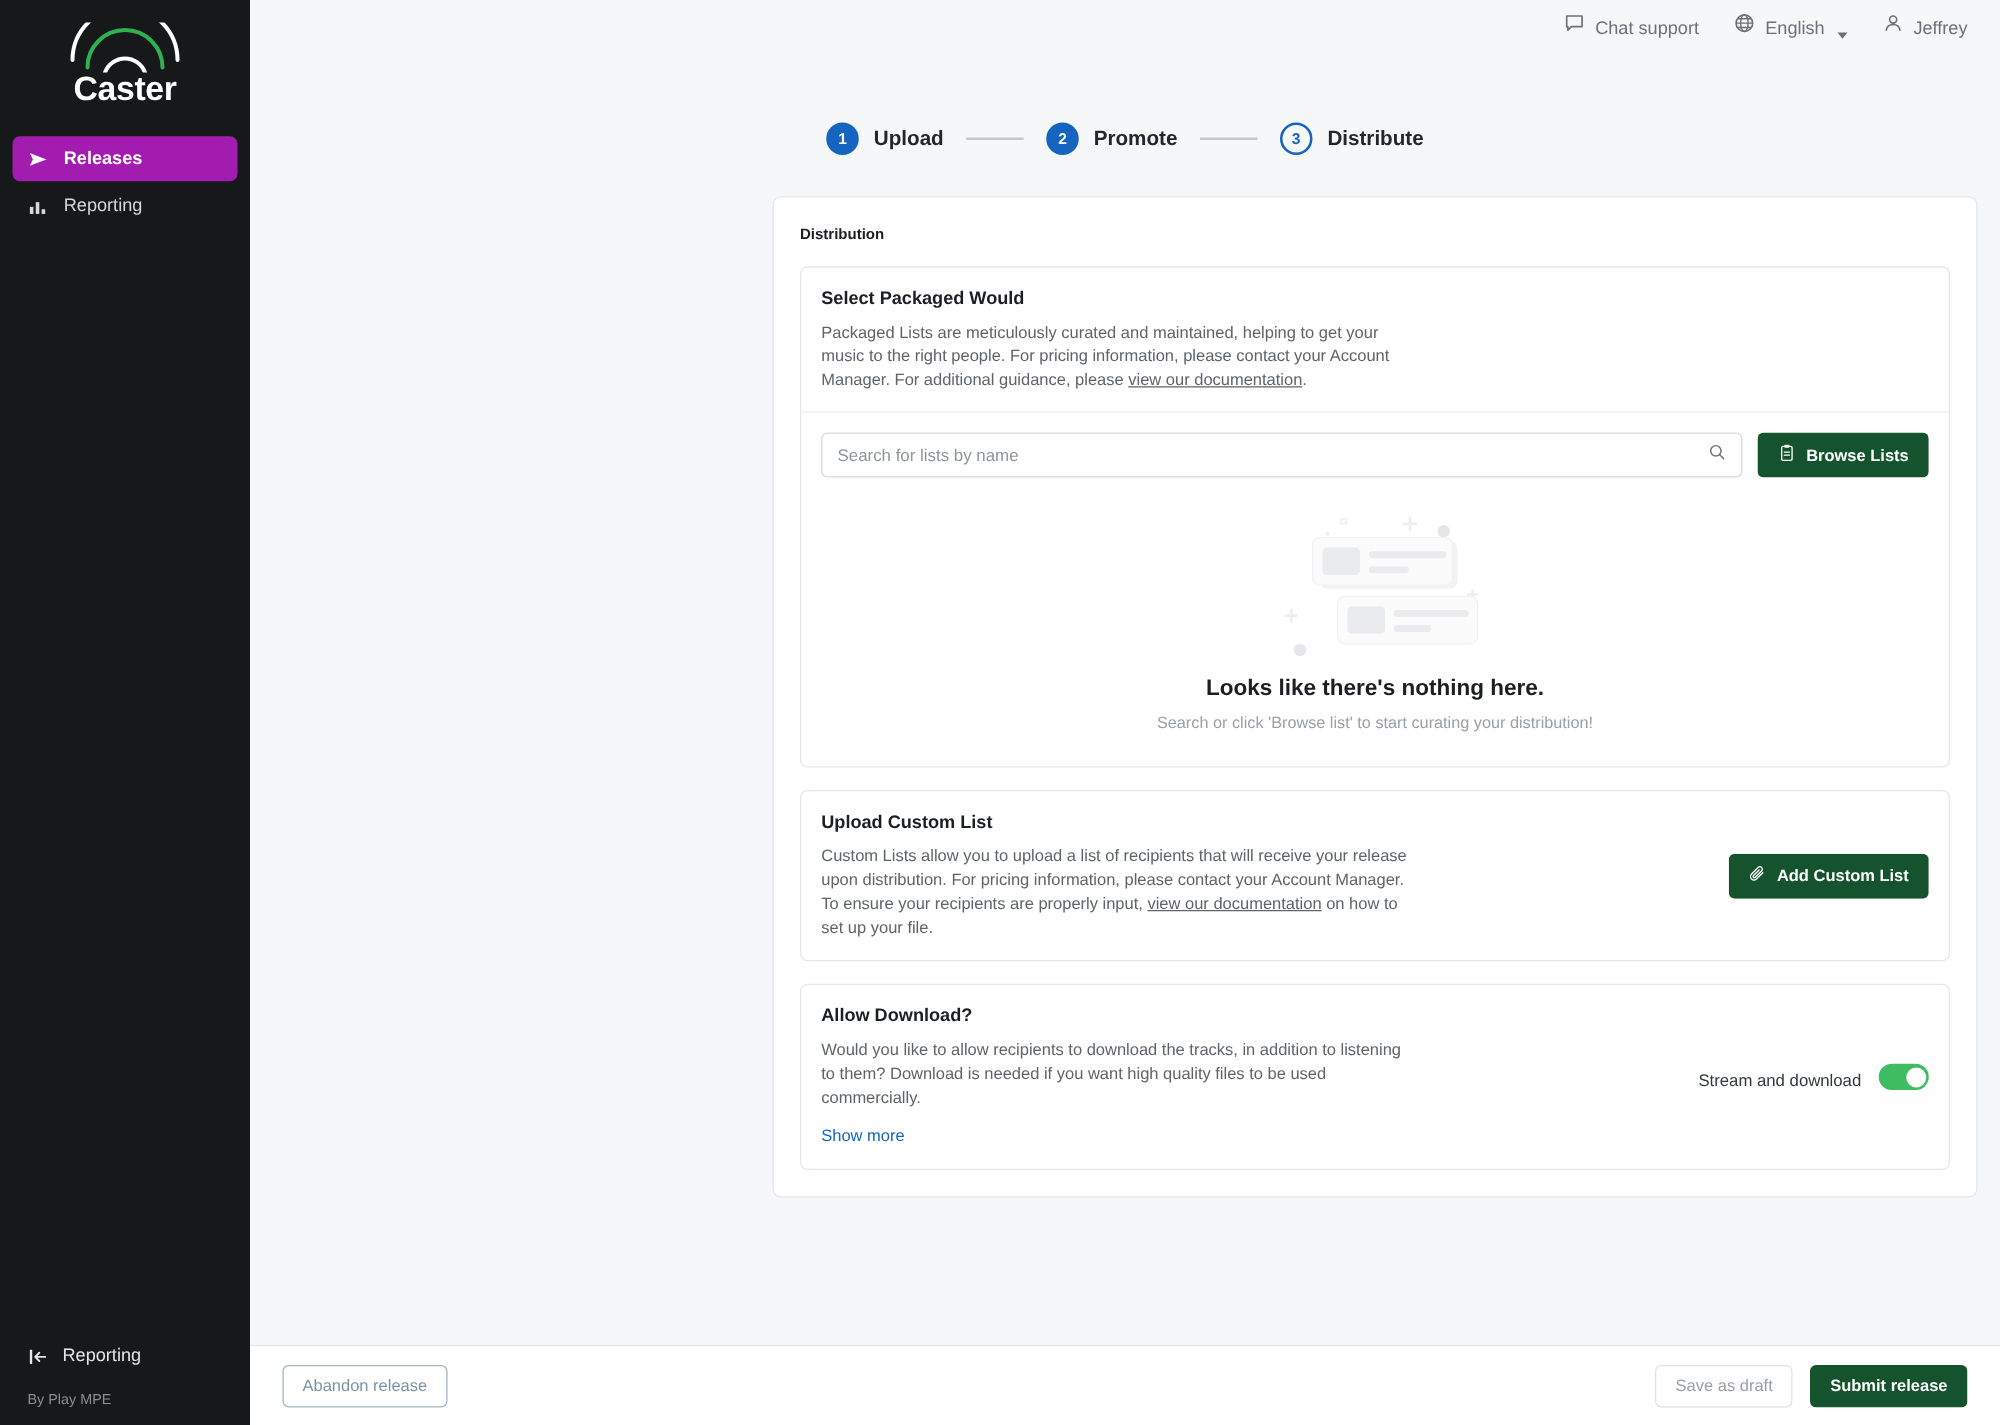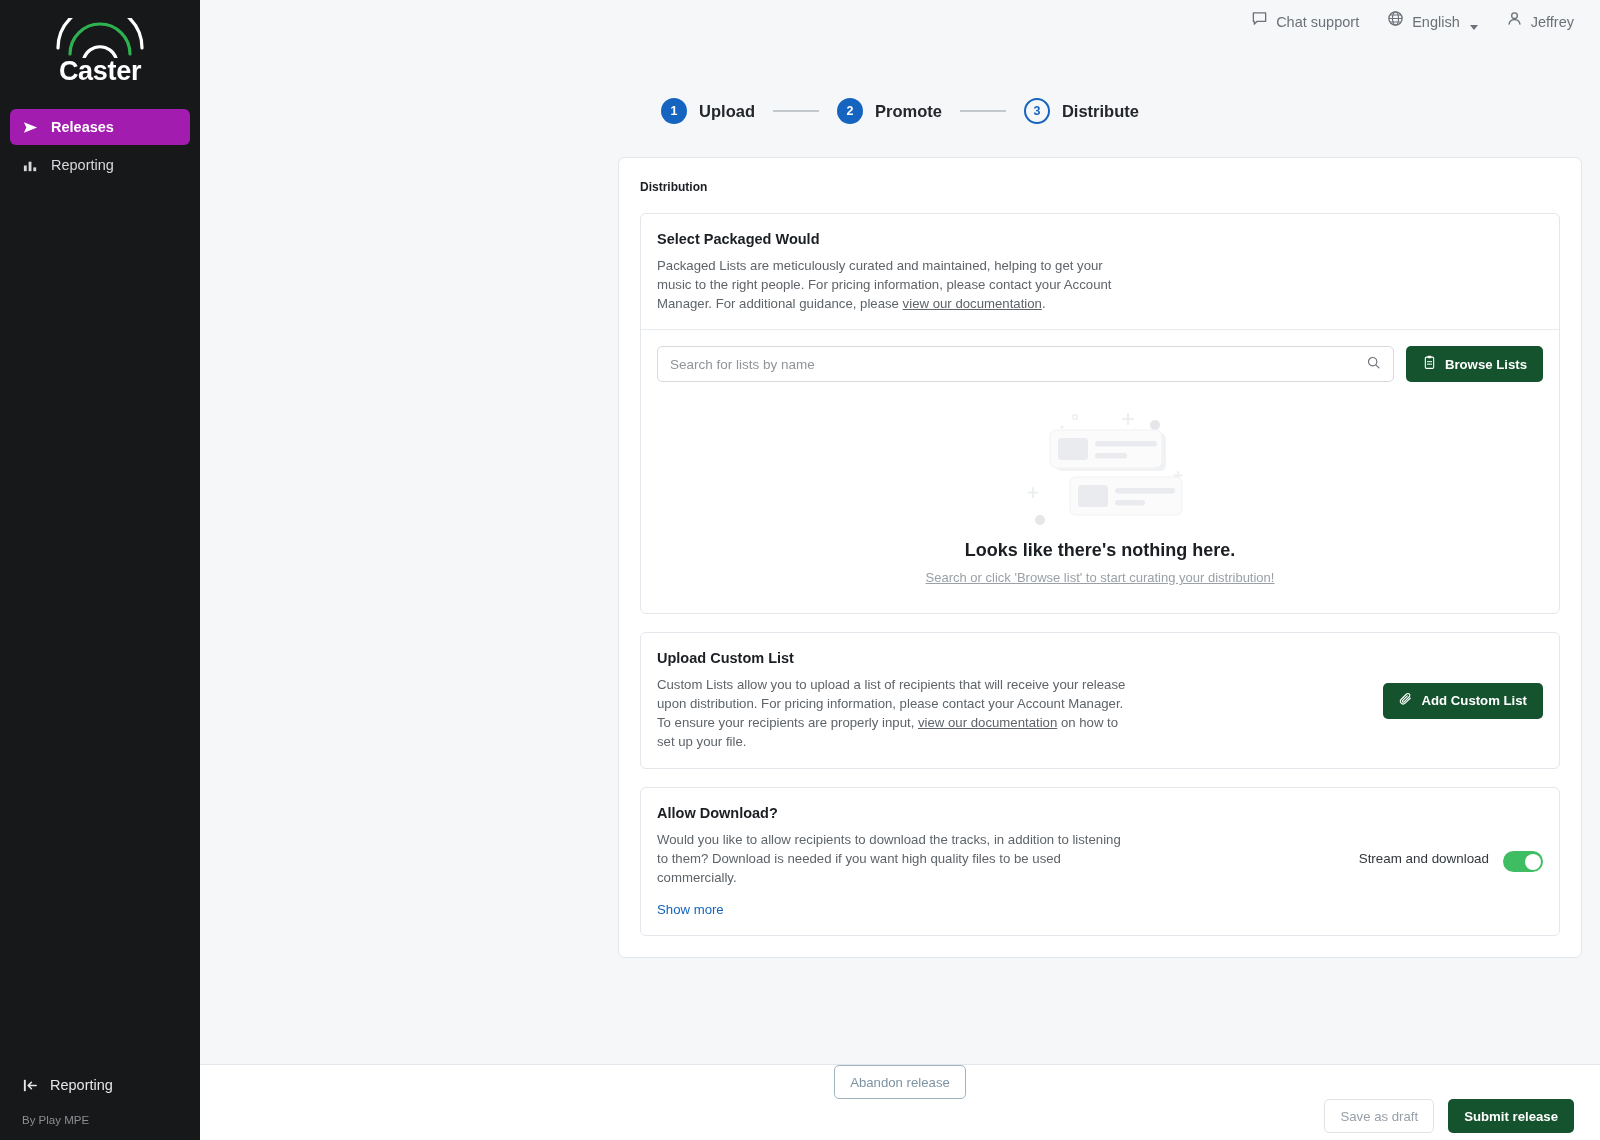--- a/index.html
+++ b/index.html
@@ -124,39 +124,39 @@
   }
   .btn-navy { background: #14532d; color: #fff; }
   .btn-outline-muted { background: transparent; color: #7c93a4; border-color: #9fb3c1; font-weight: 400; }
   .btn-outline-light { background: #fff; color: #97a0a8; border-color: #dfe3e7; font-weight: 400; }
 
   .empty {
     display: flex; flex-direction: column; align-items: center;
     padding: 18px 0 28px 0;
   }
   .empty-title { font-size: 18px; font-weight: 700; color: #1b1f23; margin-top: 10px; }
-  .empty-sub { font-size: 13px; color: #9aa0a6; margin-top: 9px; text-decoration: underline; }
+  .empty-sub { font-size: 13px; color: #9aa0a6; margin-top: 9px; }
 
   .split-row { display: flex; align-items: center; padding: 17px 16px; gap: 16px; }
   .split-row .left { flex: 1; }
-  .toggle-wrap { display: flex; align-items: flex-start; gap: 14px; }
+  .toggle-wrap { display: flex; align-items: flex-end; gap: 14px; }
   .toggle-label { font-size: 13.4px; color: #32383d; white-space: nowrap; }
   .toggle {
     width: 40px; height: 21px; border-radius: 11px; background: #3ebd63;
     position: relative; cursor: pointer;
   }
   .toggle .knob {
     position: absolute; top: 2.5px; right: 2.5px;
     width: 16px; height: 16px; border-radius: 50%; background: #fff;
   }
 
   
   .footer {
-    height: 76px; background: #ffffff; border-top: 1px solid #e3e6ea;
-    display: flex; align-items: center; padding: 0 26px; flex-direction: column;
+    height: 64px; background: #ffffff; border-top: 1px solid #e3e6ea;
+    display: flex; align-items: center; padding: 0 26px;
   }
   .footer-right { margin-left: auto; display: flex; align-items: center; gap: 14px; }
   .footer .btn { height: 34px; }
 </style>
 </head>
 <body>
 
 <div class="app">
 
   <aside class="sidebar">

